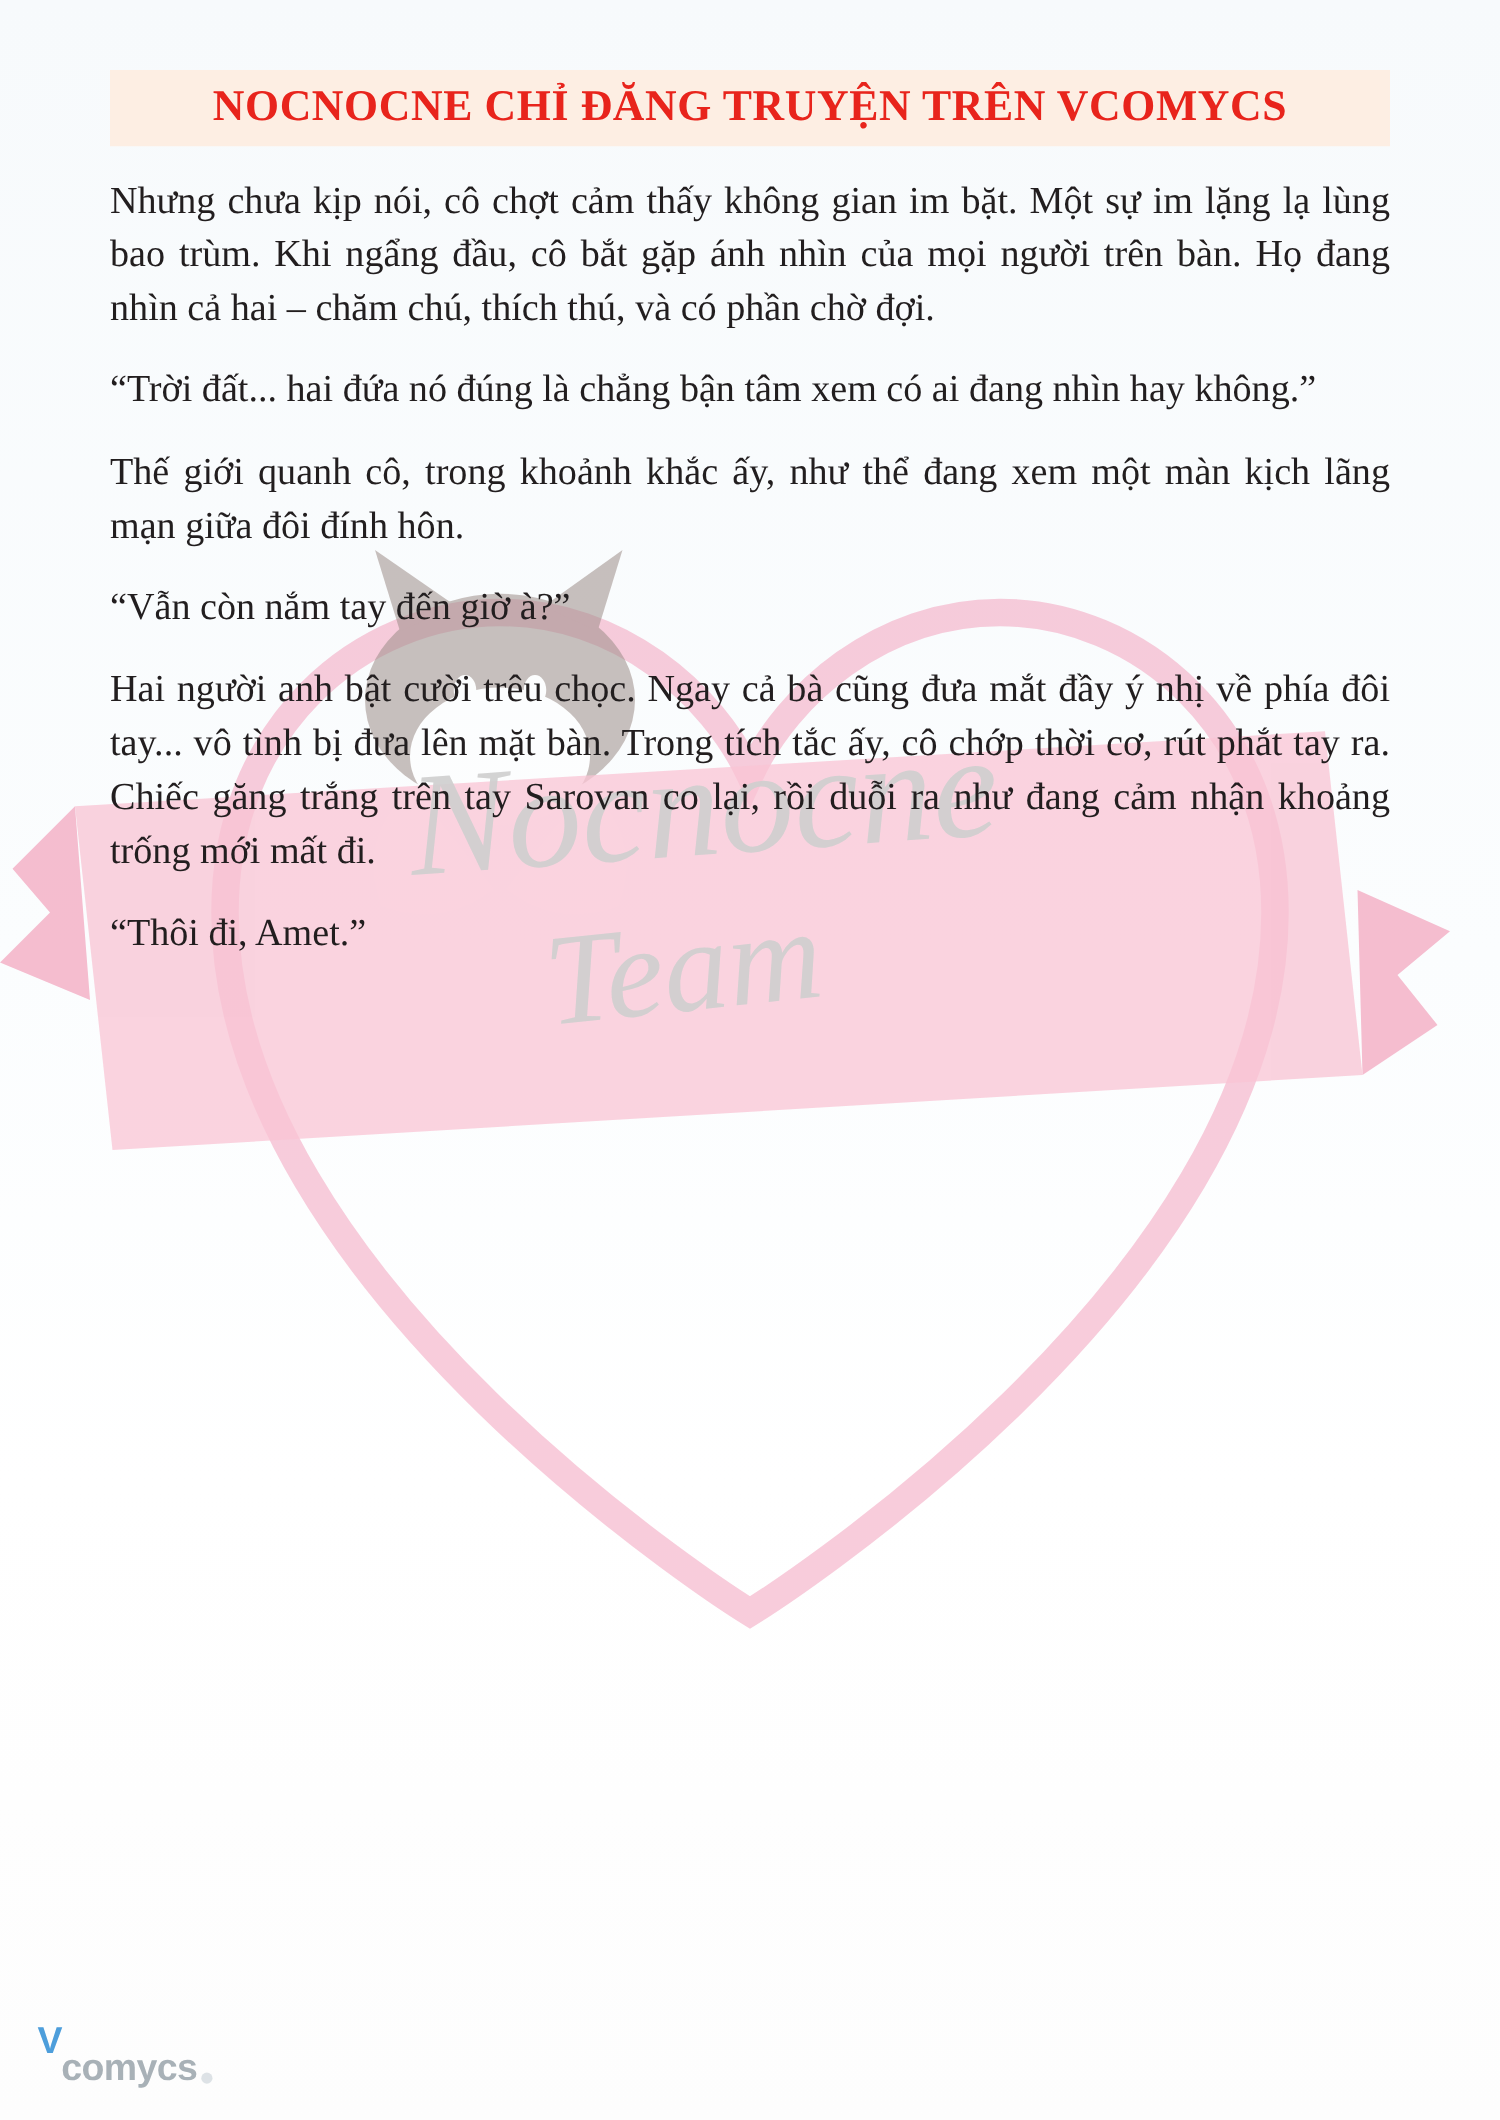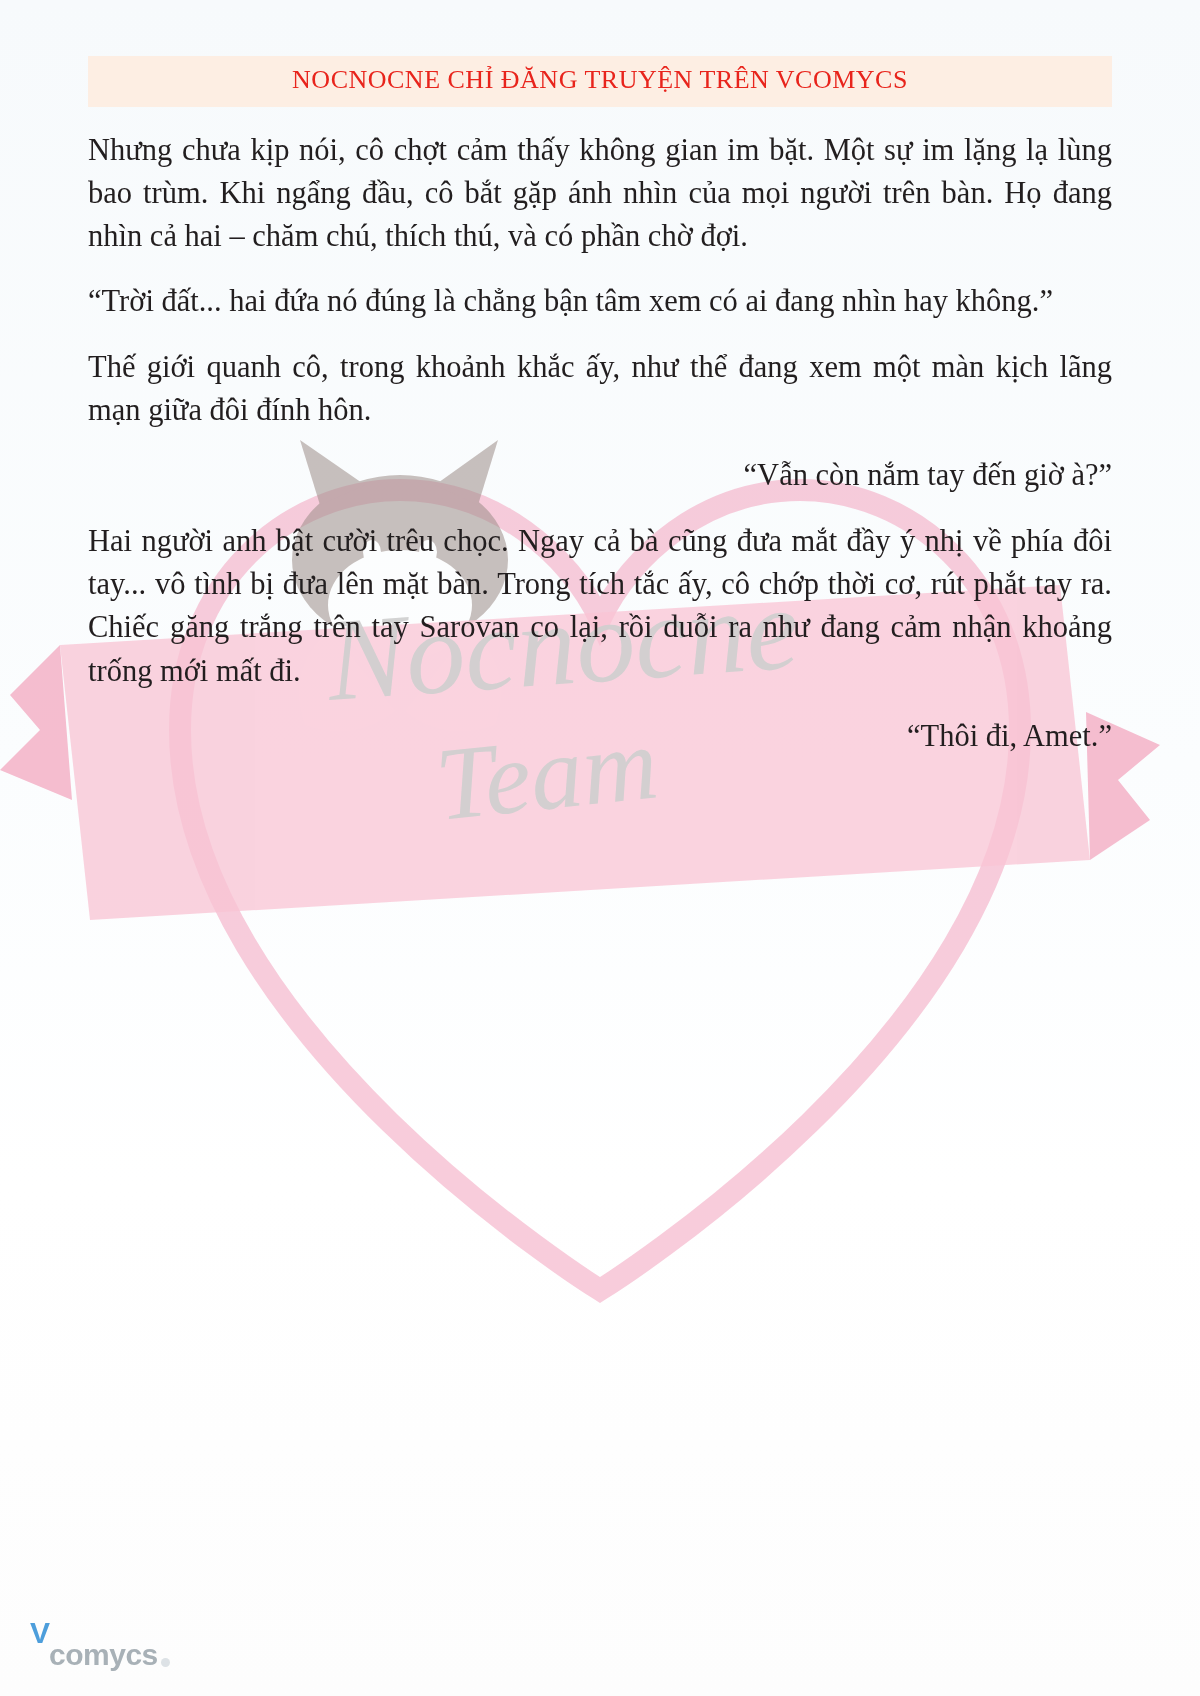--- a/index.html
+++ b/index.html
@@ -38,35 +38,35 @@
   .content {
     position: relative;
     z-index: 2;
     padding: 56px 88px 0 88px;
   }
 
   .banner-title {
     text-align: center;
     color: #e8241c;
     font-family: "Liberation Serif", serif;
-    font-weight: normal;
-    font-size: 26px;
+    font-weight: bold;
+    font-size: 35px;
     letter-spacing: 0.5px;
     background: #fdeee3;
     padding: 10px 0 12px 0;
     margin: 0 0 22px 0;
     line-height: 1.1;
   }
 
   p.para {
     font-size: 30.5px;
     line-height: 1.42;
     color: #221e1f;
     margin: 0 0 22px 0;
-    text-align: right;
+    text-align: left;
     font-family: "Liberation Serif", serif;
   }
 
   p.para.justify {
     text-align: justify;
     text-justify: inter-word;
   }
 
   
   .footer-logo {

